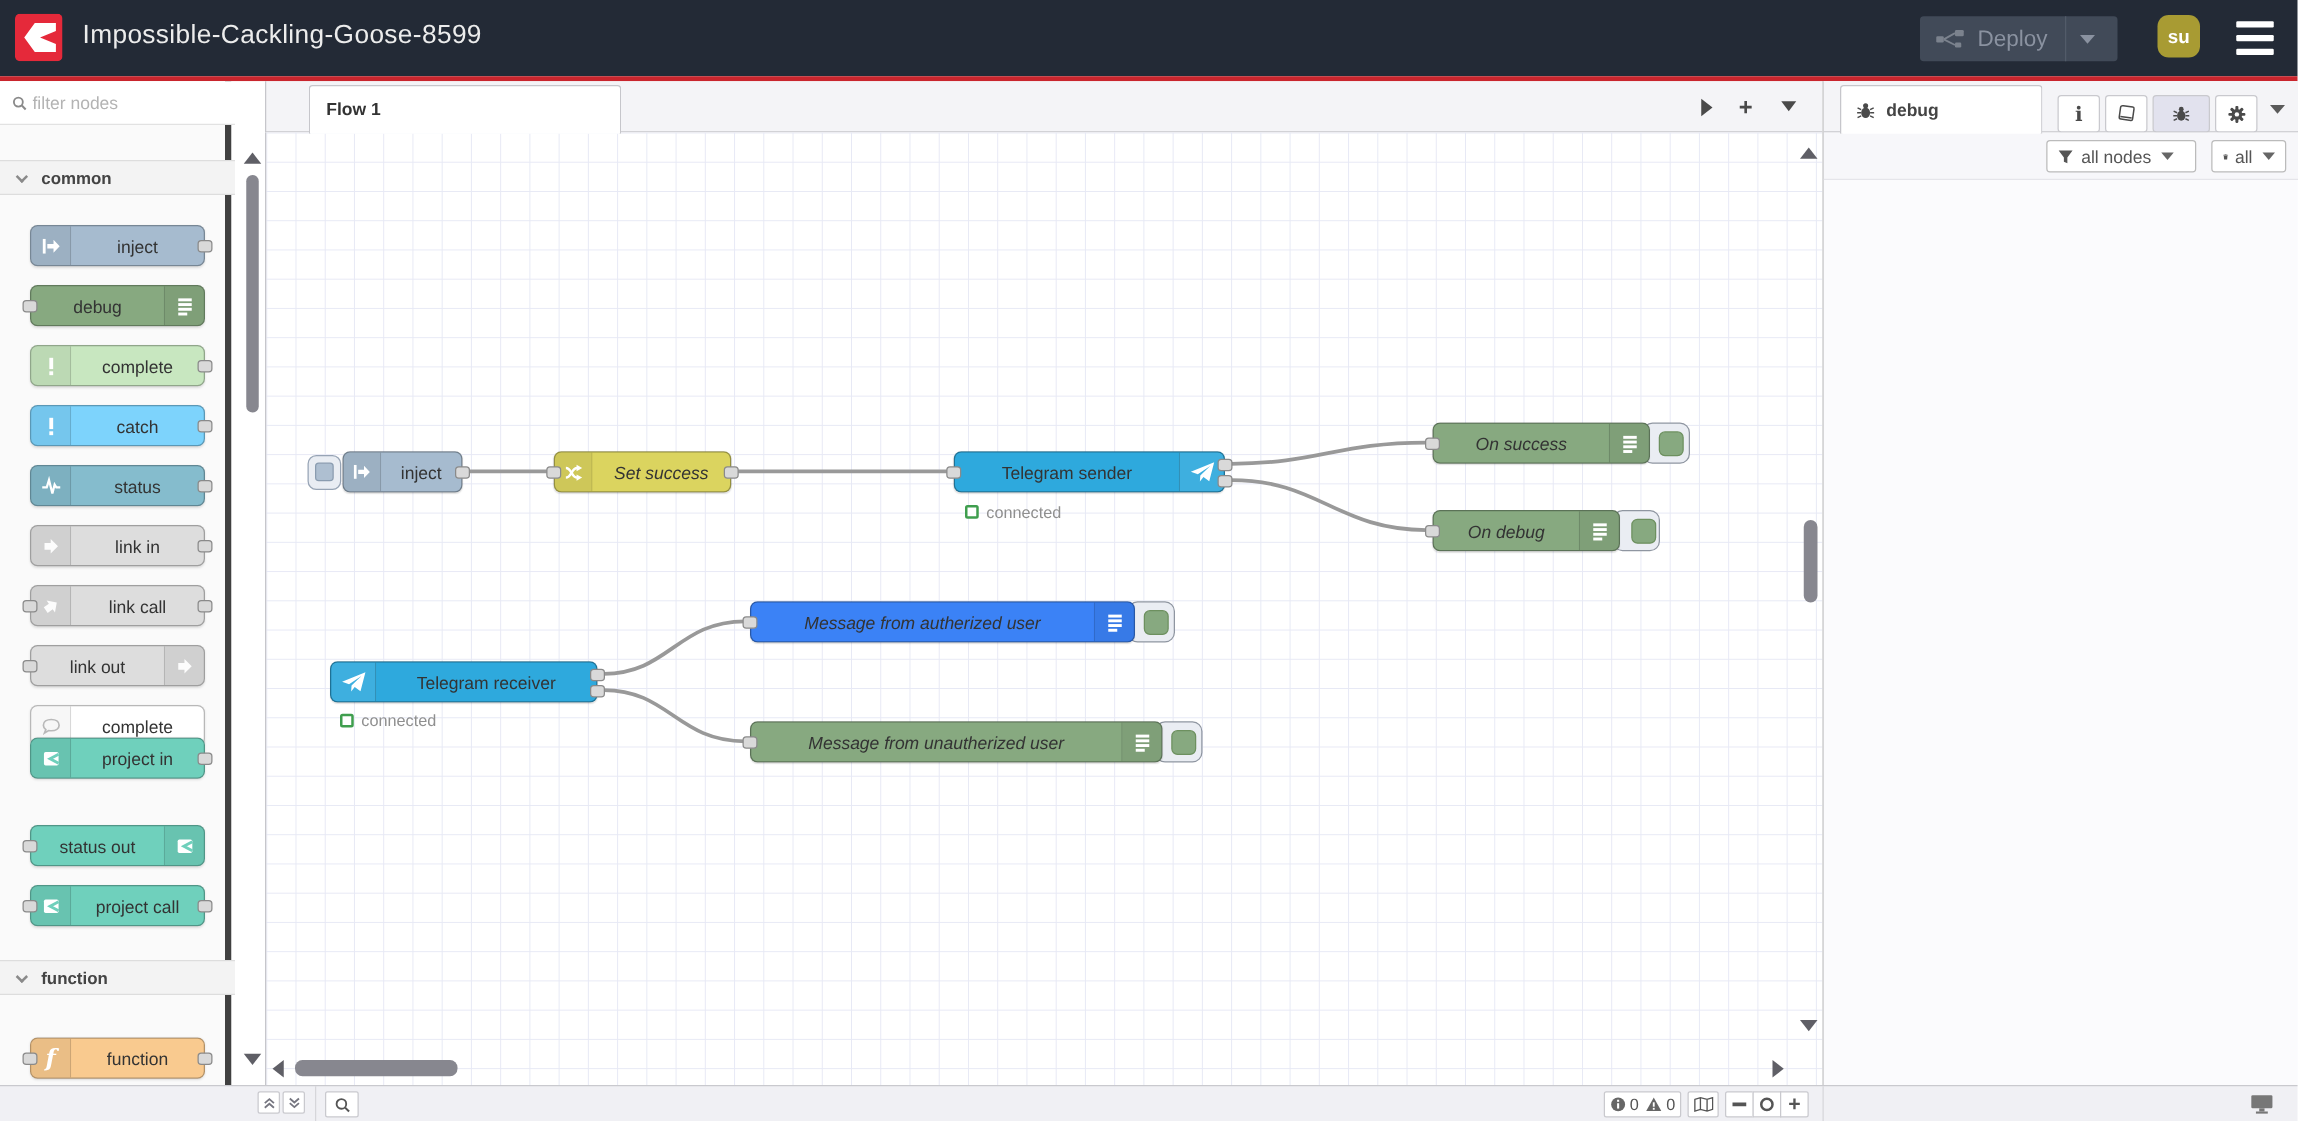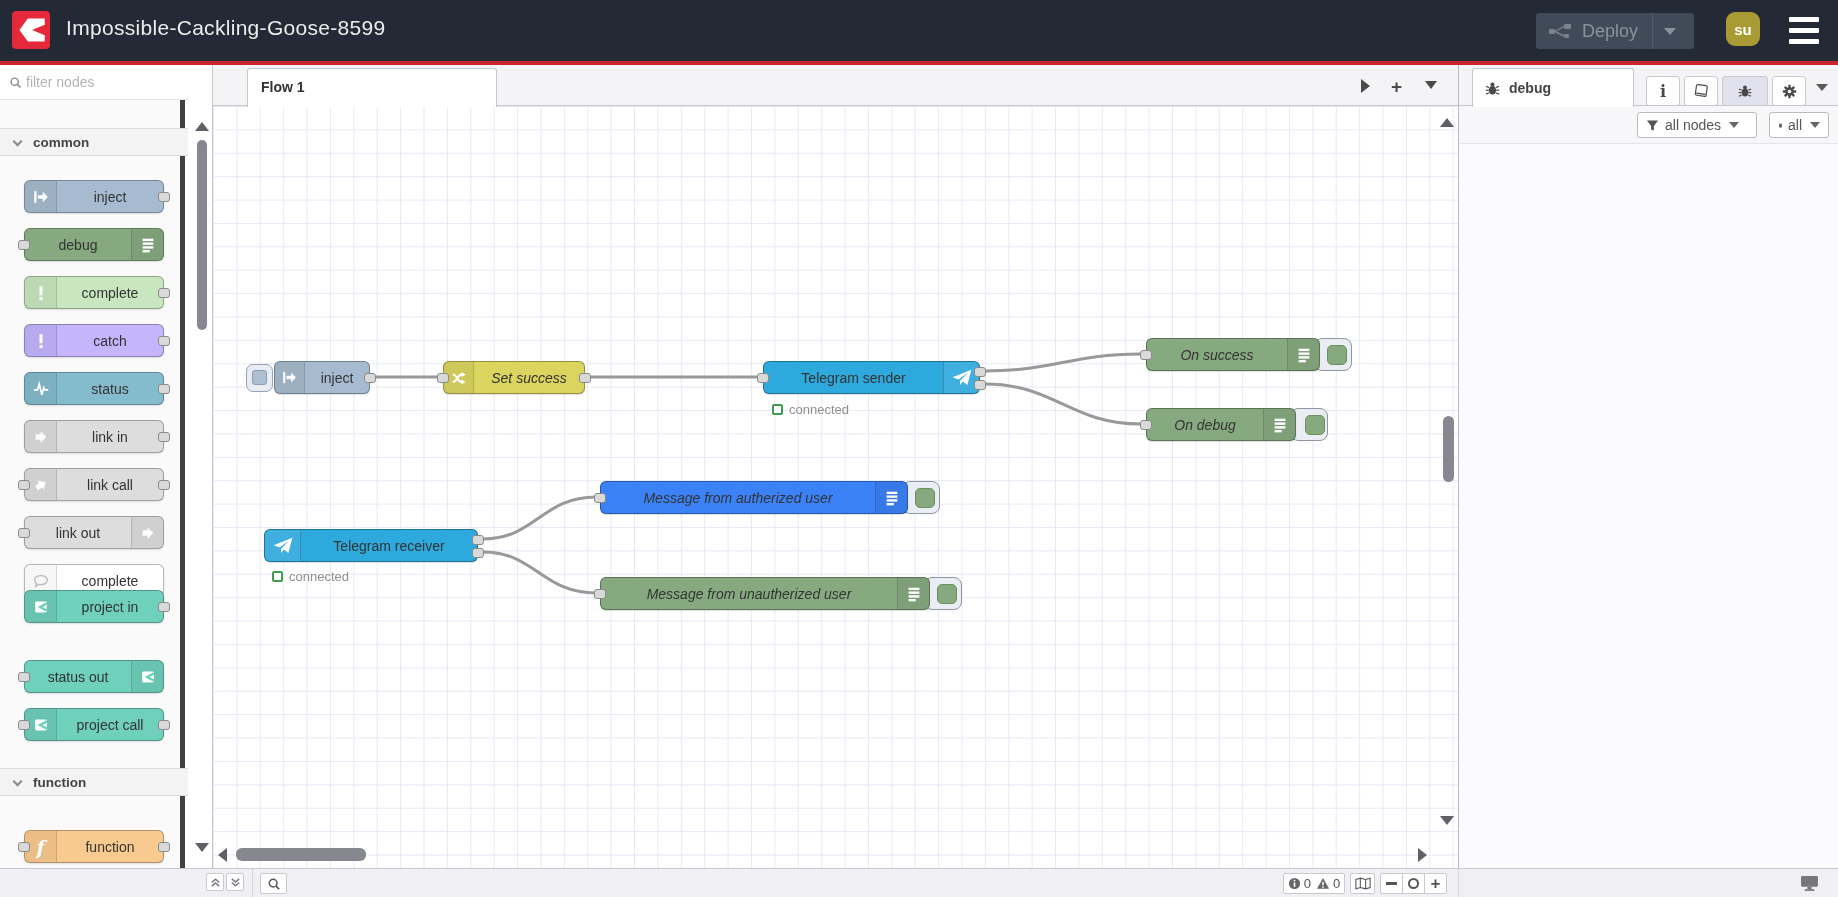--- a/index.html
+++ b/index.html
@@ -154,21 +154,21 @@
           <g fill="#fff">
             <rect x="8.3" y="2.5" width="3.4" height="10"></rect>
             <rect x="8.3" y="14.5" width="3.4" height="3.4"></rect>
           </g>
         </svg>
       </div>
     <div class="nlbl" style="left:32px;right:0">complete</div>
     <div class="port pt" style="right:-7px"></div>
   </div>
 
-  <div class="pnode" style="top: 259px; background-color: #c4b5fd;">
+  <div class="pnode" style="top: 259px; background-color: #7dd3fc;">
     <div class="sec sl">
         <svg width="18" height="18" viewBox="0 0 20 20">
           <g fill="#fff">
             <rect x="8.3" y="2.5" width="3.4" height="10"></rect>
             <rect x="8.3" y="14.5" width="3.4" height="3.4"></rect>
           </g>
         </svg>
       </div>
     <div class="nlbl" style="left:32px;right:0">catch</div>
     <div class="port pt" style="right:-7px"></div>

